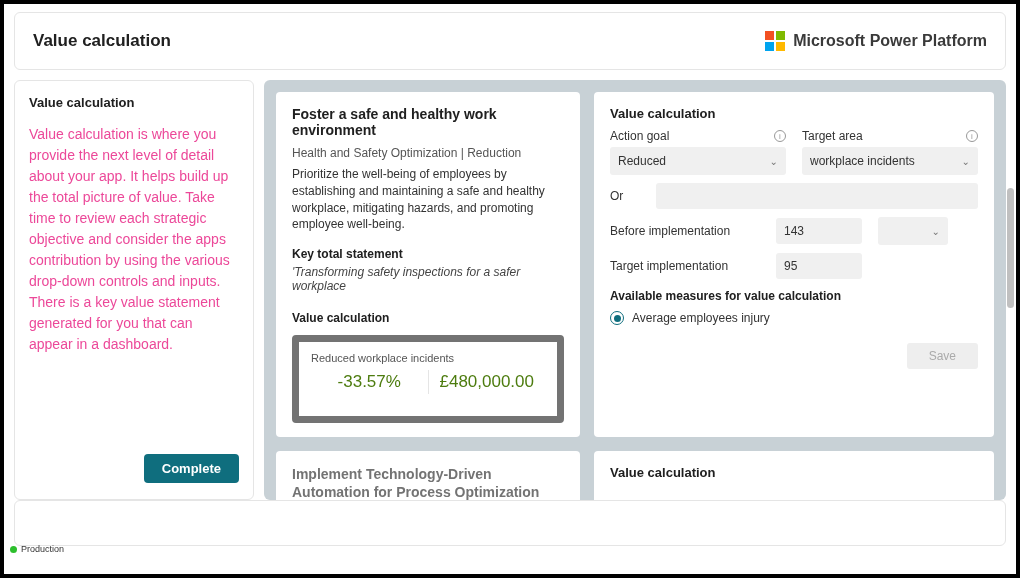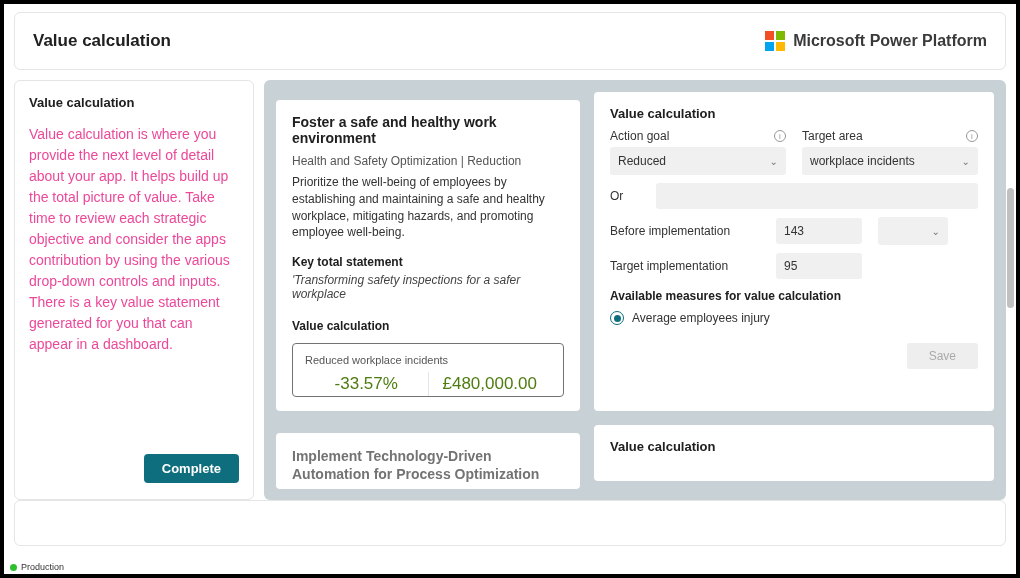--- a/index.html
+++ b/index.html
@@ -17,30 +17,30 @@
   .sidebar { width: 240px; border: 1px solid #e5e5e5; border-radius: 6px; padding: 14px 14px; display: flex; flex-direction: column; }
   .sidebar h3 { font-size: 13px; font-weight: 700; color: #202020; margin-bottom: 14px; }
   .sidebar p { font-size: 14px; color: #ec4899; line-height: 1.5; }
   .sidebar-spacer { flex: 1; }
   .complete-btn { align-self: flex-end; background: #0f6e7e; color: #fff; border: none; border-radius: 4px; padding: 7px 18px; font-size: 13px; font-weight: 600; cursor: pointer; margin-bottom:2px;}
 
   .main { flex: 1; background: #c8d1d6; border-radius: 6px; padding: 12px; overflow: hidden; position: relative; }
   .main-inner { display: flex; gap: 14px; height: 100%; flex-direction: column; }
   .row { display: flex; gap: 14px; }
   .card { background: #fff; border-radius: 4px; padding: 14px 16px; }
-  .left-card { width: 304px; margin-top: 8px; }
+  .left-card { width: 304px; }
   .right-card { flex: 1; }
 
   .obj-title { font-size: 14px; font-weight: 700; color: #202020; margin-bottom: 8px; }
   .obj-sub { font-size: 12px; color: #555; margin-bottom: 6px; }
   .obj-desc { font-size: 12px; color: #333; line-height: 1.4; margin-bottom: 14px; }
   .kvs-label { font-size: 12px; font-weight: 700; color: #202020; margin-bottom: 4px; }
   .kvs-text { font-size: 12px; font-style: italic; color: #444; margin-bottom: 18px; }
   .vc-label { font-size: 12px; font-weight: 700; color: #202020; margin-bottom: 10px; }
-  .vc-box { border: 1px solid #737373; border-radius: 4px; padding: 10px 12px 0; }
+  .vc-box { border: 7px solid #737373; border-radius: 4px; padding: 10px 12px 22px; }
   .vc-box-label { font-size: 11px; color: #555; margin-bottom: 6px; }
   .vc-metrics { display: flex; }
   .vc-metric { flex: 1; text-align: center; font-size: 17px; font-weight: 400; color: #4d7c0f; padding: 2px 0; }
   .vc-metric + .vc-metric { border-left: 1px solid #e5e5e5; }
 
   .form-row { display: flex; gap: 16px; margin-bottom: 8px; align-items: center; }
   .form-col { flex: 1; }
   .field-label { font-size: 12px; color: #333; display: flex; align-items: center; justify-content: space-between; margin-bottom: 4px; }
   .info-icon { width: 12px; height: 12px; border: 1px solid #999; border-radius: 50%; font-size: 8px; color: #999; display: inline-flex; align-items: center; justify-content: center; }
   .select { background: #f0f0f0; border: none; border-radius: 3px; height: 28px; width: 100%; display: flex; align-items: center; justify-content: space-between; padding: 0 8px; font-size: 12px; color: #333; cursor: pointer; }
@@ -56,21 +56,21 @@
   .save-btn { background: #eee; color: #aaa; border: none; border-radius: 3px; padding: 6px 22px; font-size: 12px; }
 
   .row2 { display:flex; gap:14px; }
   .row2 .card { height: 56px; overflow:hidden;}
   .obj2-title { font-size: 14px; font-weight: 700; color: #737373; line-height:1.3;}
 
   .bottombar { position: absolute; left: 10px; right: 10px; bottom: 28px; height: 46px; border: 1px solid #e5e5e5; border-radius: 6px; background:#fff;}
   .scrollbar-track { position:absolute; right:0; top:76px; bottom:16px; width:12px; }
   .scrollbar-thumb { position:absolute; top:108px; width:7px; right:2px; height:120px; background:#c0c0c0; border-radius:4px;}
 
-  .status { position: absolute; bottom: 2px; left: 6px; font-size: 9px; color: #333; display:flex; align-items:center; gap:4px;}
+  .status { position: absolute; bottom: 20px; left: 6px; font-size: 9px; color: #333; display:flex; align-items:center; gap:4px;}
   .status-dot { width:7px; height:7px; background:#2dbf2d; border-radius:50%; display:inline-block;}
 </style>
 </head>
 <body>
 
 <div class="frame">
   <div class="header">
     <div class="header-title">Value calculation</div>
     <div class="logo-wrap">
       <div class="ms-logo">

